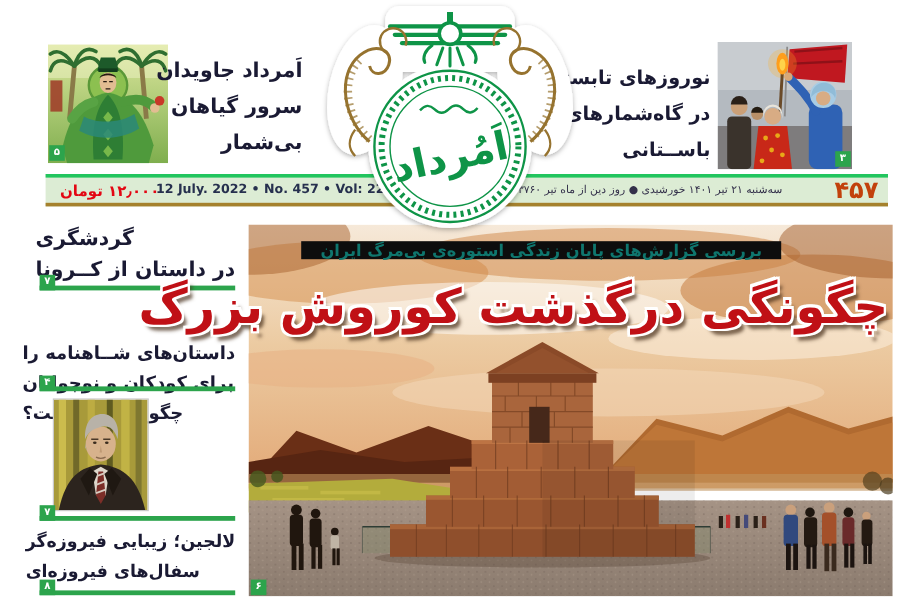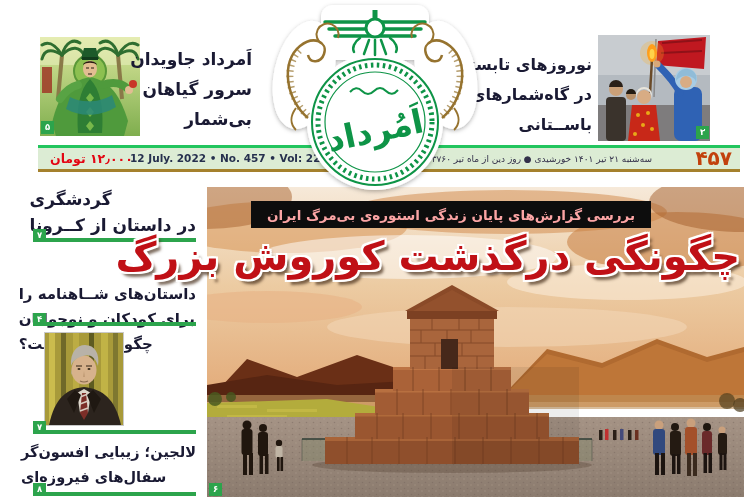--- a/index.html
+++ b/index.html
@@ -29,22 +29,22 @@
   #c3{top:331px;font-size:12.5px;line-height:18.5px;}
   #c4{top:440px;font-size:14.5px;line-height:25px;}
   #c3-photo{position:absolute;left:44px;top:332px;width:78px;height:92px;border:1px solid #c9c9c9;}
   .sep{position:absolute;left:33px;width:163px;height:4px;background:#2ca44c;}
   .pbadge{position:absolute;width:13px;height:13px;background:#2ca44c;color:#fff;font-size:8.5px;
           font-weight:bold;display:flex;align-items:center;justify-content:center;z-index:4;line-height:1;}
   .sep .pbadge{left:0;top:-9px;}
   #sep1{top:238px;} #sep2{top:322px;} #sep3{top:430px;} #sep4{top:492px;}
   
   #lead-photo{position:absolute;left:207px;top:187px;width:537px;height:310px;overflow:hidden;}
-  #kicker{position:absolute;left:251px;top:201px;width:400px;height:27px;background:#0d0d0d;
-          color:#fca5a5;display:flex;align-items:center;justify-content:center;font-size:13.5px;
+  #kicker{position:absolute;left:251px;top:201px;width:400px;height:15px;background:#0d0d0d;
+          color:#0f766e;display:flex;align-items:center;justify-content:center;font-size:13.5px;
           font-weight:bold;direction:rtl;z-index:3;white-space:nowrap;}
   #lead-headline{position:absolute;left:212px;top:233px;width:528px;text-align:center;z-index:3;
           font-size:40px;font-weight:bold;color:#c01016;direction:rtl;white-space:nowrap;
           text-shadow:-2px -2px 0 #fff,2px -2px 0 #fff,-2px 2px 0 #fff,2px 2px 0 #fff,
                       -2px 0 0 #fff,2px 0 0 #fff,0 -2px 0 #fff,0 2px 0 #fff,
                       4px 5px 3px rgba(70,45,25,.7);}
   #b5{left:41px;top:121px;} #b3{left:696px;top:126px;} #b6{left:209px;top:483px;}
 </style>
 </head>
 <body>
@@ -260,21 +260,21 @@
         </g>
       <path d="M39,38 l-1,6 h2 z" fill="#c09a74"></path>
         <path d="M35,48 q4,2 8,0" stroke="#8a6a4e" stroke-width="1.2" fill="none"></path>
     </svg>
   </div>
   <div class="sep" id="sep3">
     <span class="pbadge">۷</span>
   </div>
 
   <div id="c4" class="col-title">
-    <div>لالجین؛ زیبایی افسون‌گر</div>
+    <div>لالجین؛ زیبایی فیروزه‌گر</div>
     <div>سفال‌های فیروزه‌ای</div>
   </div>
   <div class="sep" id="sep4">
     <span class="pbadge">۸</span>
   </div>
 
   <div id="lead-photo">
     <svg width="537" height="310" viewBox="0 0 537 310">
       <defs>
         <linearGradient id="sky" x1="0" y1="0" x2="0" y2="1">

